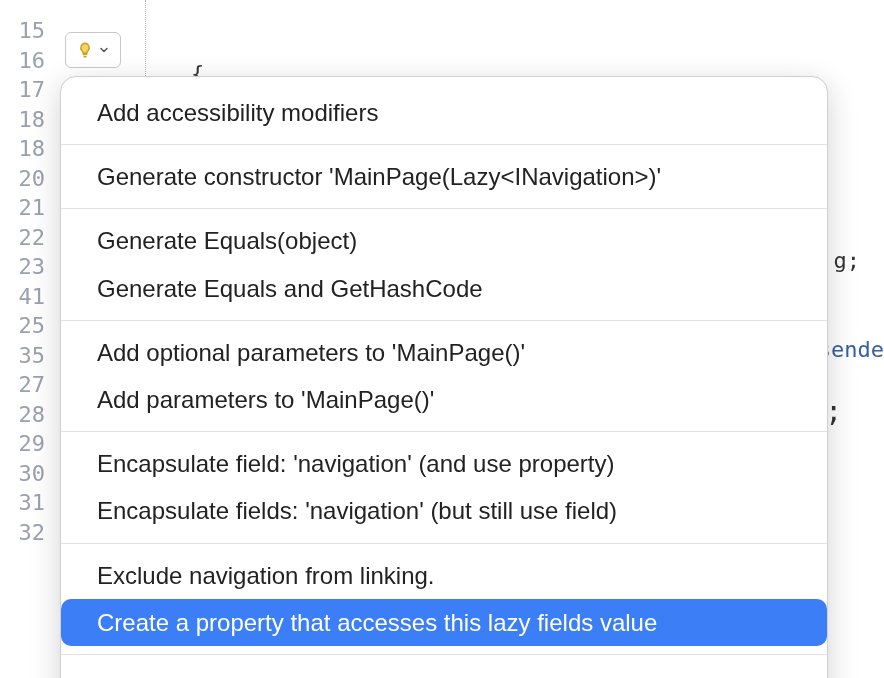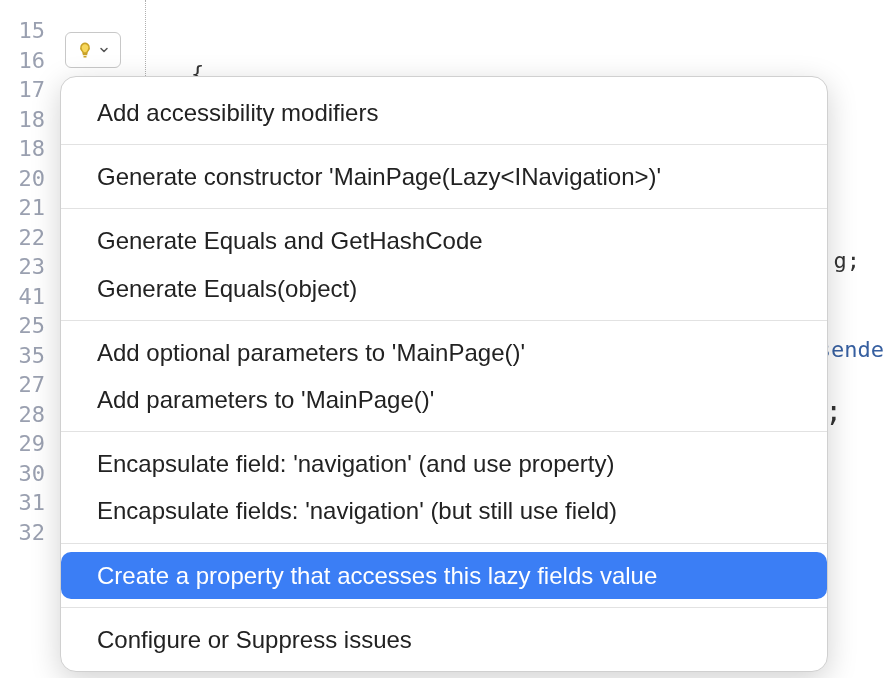--- a/index.html
+++ b/index.html
@@ -169,40 +169,43 @@
 <div class="popup" id="popup">
     <div class="popup-item">
       <span class="grow">Add accessibility modifiers</span>
     </div>
     <div class="popup-sep"></div>
     <div class="popup-item">
       <span class="grow">Generate constructor 'MainPage(Lazy&lt;INavigation&gt;)'</span>
     </div>
     <div class="popup-sep"></div>
     <div class="popup-item">
+      <span class="grow">Generate Equals(object)</span>
+    </div>
+    <div class="popup-item">
       <span class="grow">Generate Equals and GetHashCode</span>
     </div>
-    <div class="popup-item">
-      <span class="grow">Generate Equals(object)</span>
-    </div>
     <div class="popup-sep"></div>
     <div class="popup-item">
       <span class="grow">Add optional parameters to 'MainPage()'</span>
     </div>
     <div class="popup-item">
       <span class="grow">Add parameters to 'MainPage()'</span>
     </div>
     <div class="popup-sep"></div>
     <div class="popup-item">
       <span class="grow">Encapsulate field: 'navigation' (and use property)</span>
     </div>
     <div class="popup-item">
       <span class="grow">Encapsulate fields: 'navigation' (but still use field)</span>
     </div>
     <div class="popup-sep"></div>
+    <div class="popup-item">
+      <span class="grow">Exclude navigation from linking.</span>
+    </div>
     <div class="popup-item selected">
       <span class="grow">Create a property that accesses this lazy fields value</span>
     </div>
     <div class="popup-sep"></div>
     <div class="popup-item">
       <span class="grow">Configure or Suppress issues</span>
     </div>
   </div>
 
 </body></html>

